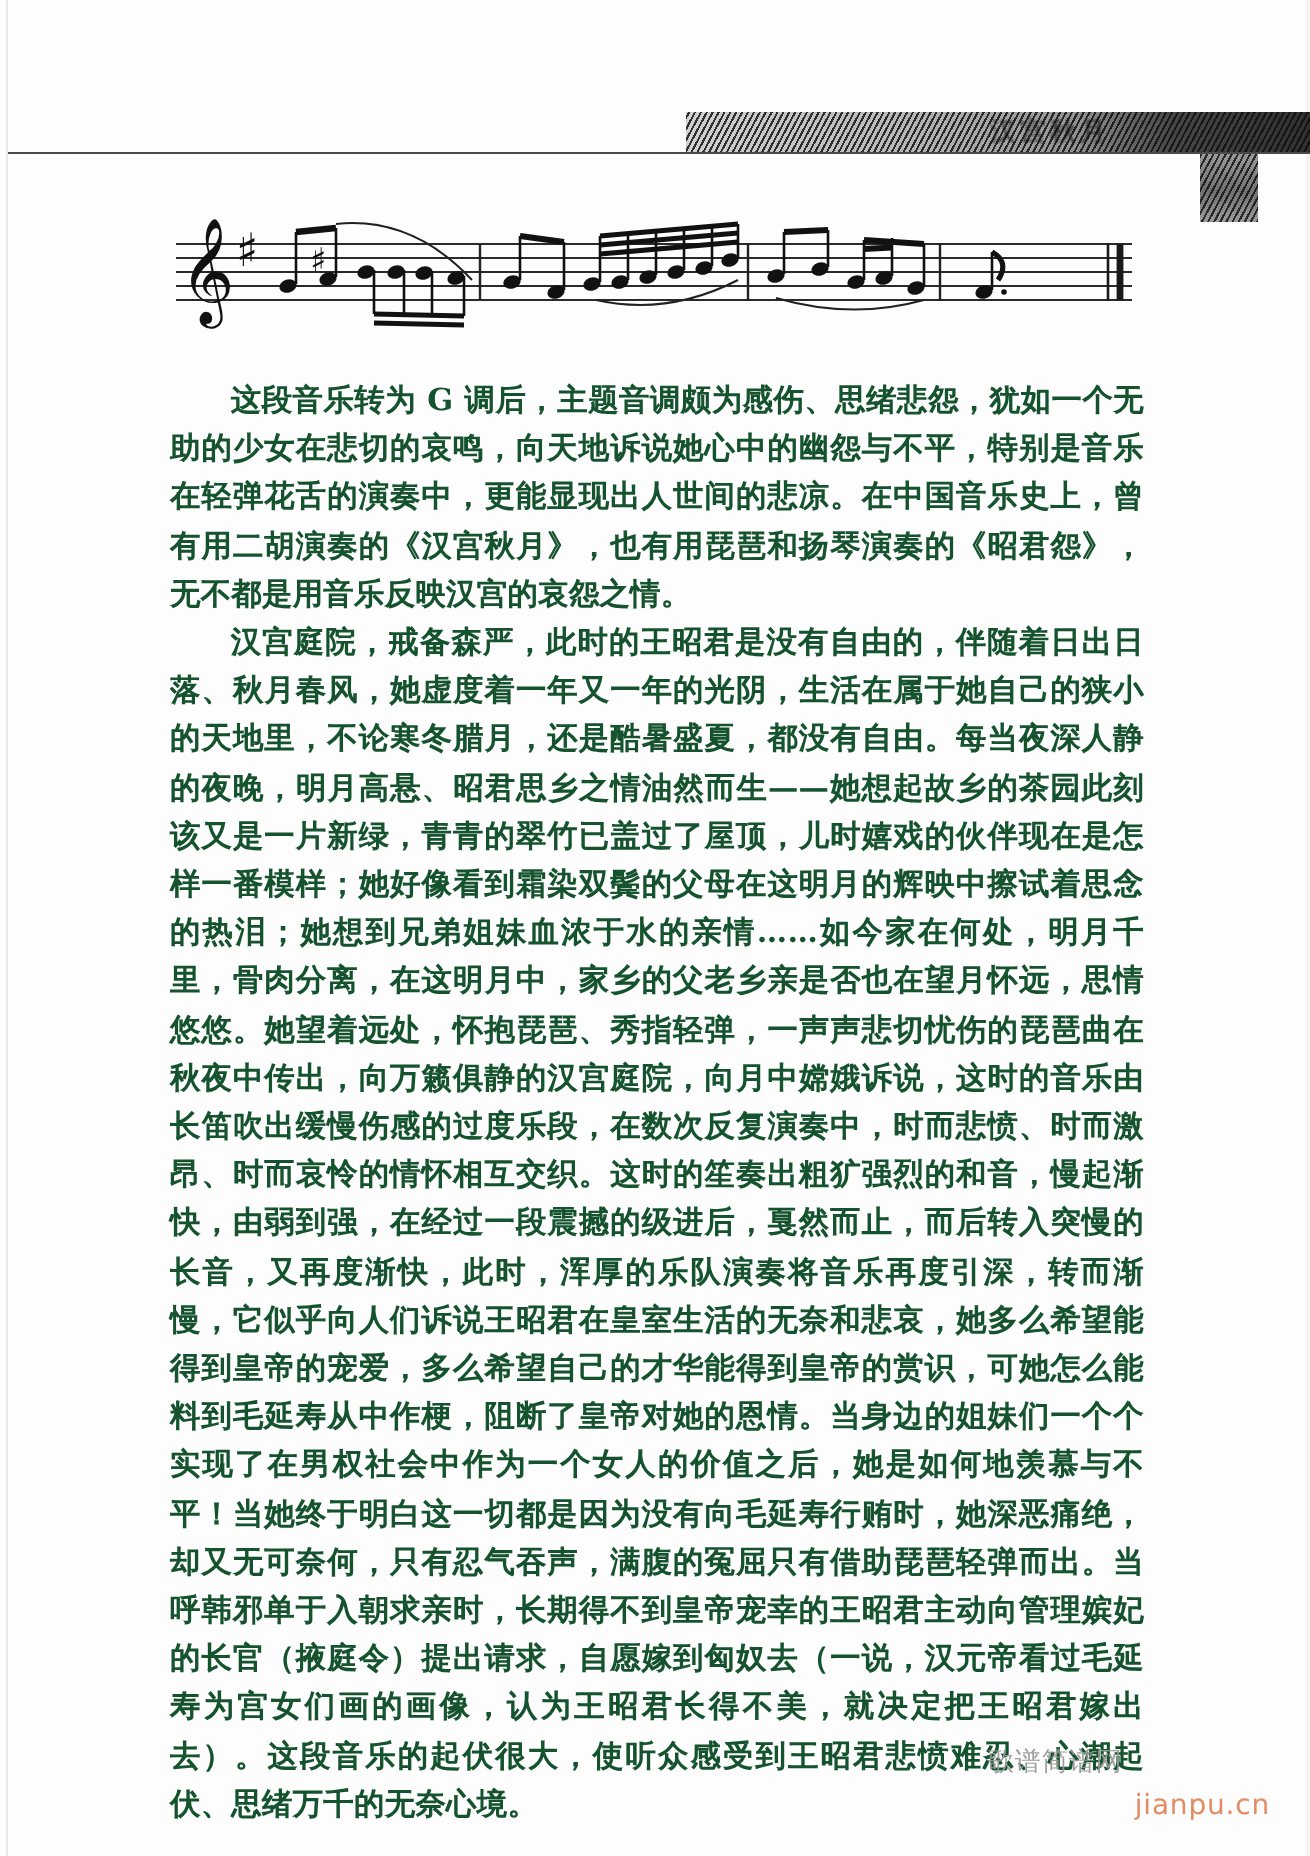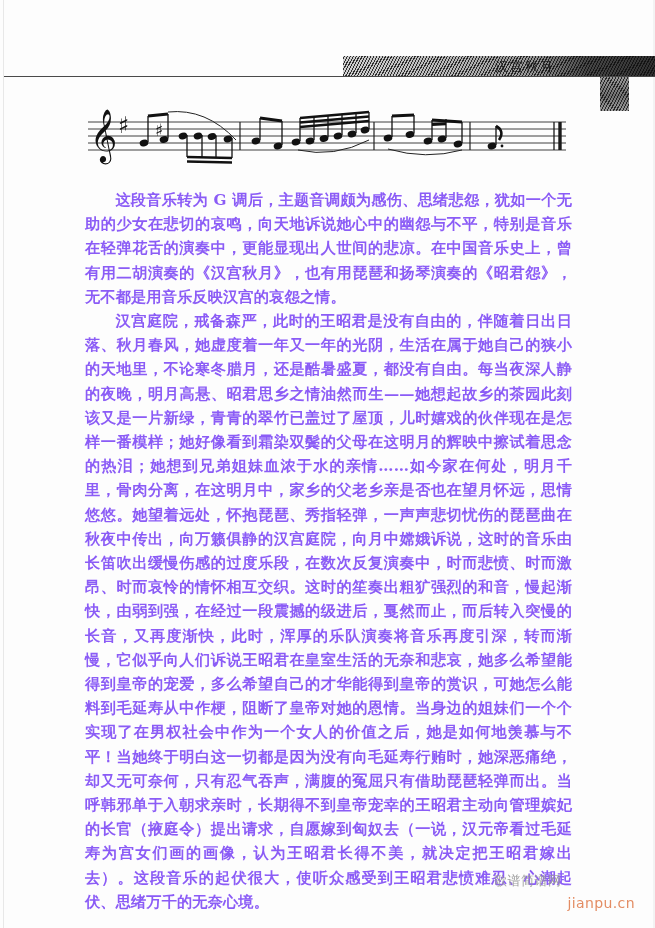--- a/index.html
+++ b/index.html
@@ -112,21 +112,21 @@
   .body-text {
     position: absolute;
     left: 85px;
     top: 188px;
     width: 487px;
   }
   .para {
     margin: 0 0 0 0;
     font-size: 15.2px;
     line-height: 24.2px;
-    color: #8b5cf6;
+    color: #14532d;
     text-align: justify;
     text-justify: inter-character;
     text-indent: 2em;
     letter-spacing: 0.15px;
     font-family: "DejaVu Serif", "Liberation Serif", serif;
     font-weight: 600;
   }
 
   
   .watermark {

